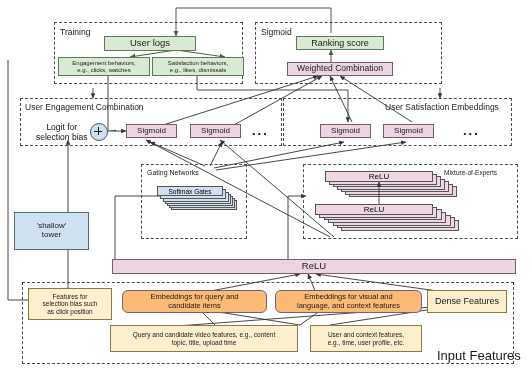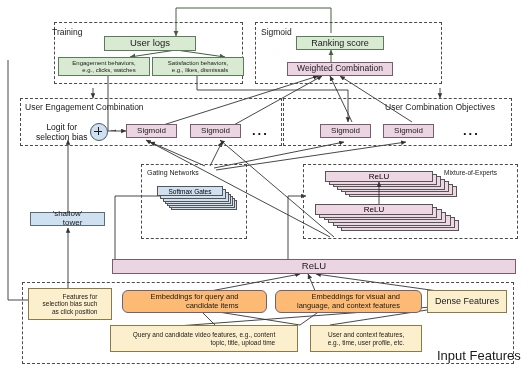--- a/index.html
+++ b/index.html
@@ -21,21 +21,21 @@
     left: 0; top: 0;
     width: 532px; height: 372px;
     pointer-events: none;
   }
   .box {
     position: absolute;
     box-sizing: border-box;
     display: flex;
     align-items: center;
     justify-content: center;
-    text-align: right;
+    text-align: center;
     border: 1px solid #555;
     line-height: 1.12;
     color: #1a1a1a;
     z-index: 3;
   }
   .group {
     position: absolute;
     box-sizing: border-box;
     border: 1px dashed #4a4a4a;
     z-index: 1;
@@ -161,21 +161,21 @@
       <path d="M330,325 L440,308" marker-end="url(#ah)"></path>
       <path d="M124,330 L445,306"></path>
 
       <path d="M68,288 L68,228" marker-end="url(#ah)"></path>
       <path d="M68,212 L68,140" marker-end="url(#ah)"></path>
       <path d="M8,60 L8,300 L52,300" marker-end="url(#ah)"></path>
     </g>
   </svg>
 
   <div class="group" style="left:54px; top:22px; width:189px; height:62px;"></div>
-  <div class="group-label" style="left:52px; top:27px;">Training</div>
+  <div class="group-label" style="left:60px; top:27px;">Training</div>
 
   <div class="box green" style="left:104px; top:36px; width:92px; height:15px; font-size:9.5px;">
     <span>User logs</span>
   </div>
 
   <div class="box green" style="left:58px; top:57px; width:92px; height:19px; font-size:6px; white-space:pre-line;">
     <span>Engagement behaviors,
 e.g., clicks, watches</span>
   </div>
 
@@ -192,21 +192,21 @@
   </div>
 
   <div class="box green" style="left:296px; top:36px; width:88px; height:14px; font-size:9px;">
     <span>Ranking score</span>
   </div>
 
   <div class="group" style="left:20px; top:98px; width:262px; height:48px;"></div>
   <div class="group-label" style="left:25px; top:102px;">User Engagement Combination</div>
 
   <div class="group" style="left:283px; top:98px; width:229px; height:48px;"></div>
-  <div class="group-label" style="left:385px; top:102px;">User Combination Objectives</div>
+  <div class="group-label" style="left:385px; top:102px;">User Satisfaction Embeddings</div>
 
   <div class="plain-label" style="left:36px; top:123px; white-space:pre-line;">Logit for
 selection bias</div>
 
   <div class="plus-circle" style="left:90px; top:123px;"></div>
   <div class="plain-label" style="left:109px; top:124px; font-size:9px;">→</div>
 
   <div class="box pink" style="left:126px; top:124px; width:51px; height:14px; font-size:8px;">
     <span>Sigmoid</span>
   </div>
@@ -261,21 +261,21 @@
     <div class="layer pink2" style="left:9px;  top:5.3px; width:118px; height:11px;"></div>
     <div class="layer pink2" style="left:4px;  top:2.6px; width:118px; height:11px;"></div>
     <div class="layer pink2" style="left:0px;  top:0px;  width:118px; height:11px; font-size:8px;">
       <span>ReLU</span>
     </div>
   </div>
   <svg style="position:absolute; left:0; top:0; width:532px; height:372px; z-index:4; pointer-events:none;">
     <path d="M379,204 L379,182" stroke="#333" stroke-width="0.9" fill="none" marker-end="url(#ah)"></path>
   </svg>
 
-  <div class="box blue" style="left:30px; top:212px; width:75px; height:14px; font-size:8px; white-space:pre-line;">
+  <div class="box blue" style="left:14px; top:212px; width:75px; height:38px; font-size:8px; white-space:pre-line;">
     <span>'shallow'
 tower</span>
   </div>
 
   <div class="box pink" style="left:112px; top:259px; width:404px; height:15px; font-size:9.5px;">
     <span>ReLU</span>
   </div>
 
   <div class="group" style="left:22px; top:282px; width:492px; height:82px;"></div>
   <div class="group-label" style="left:437px; top:348px; font-size:13px;">Input Features</div>

